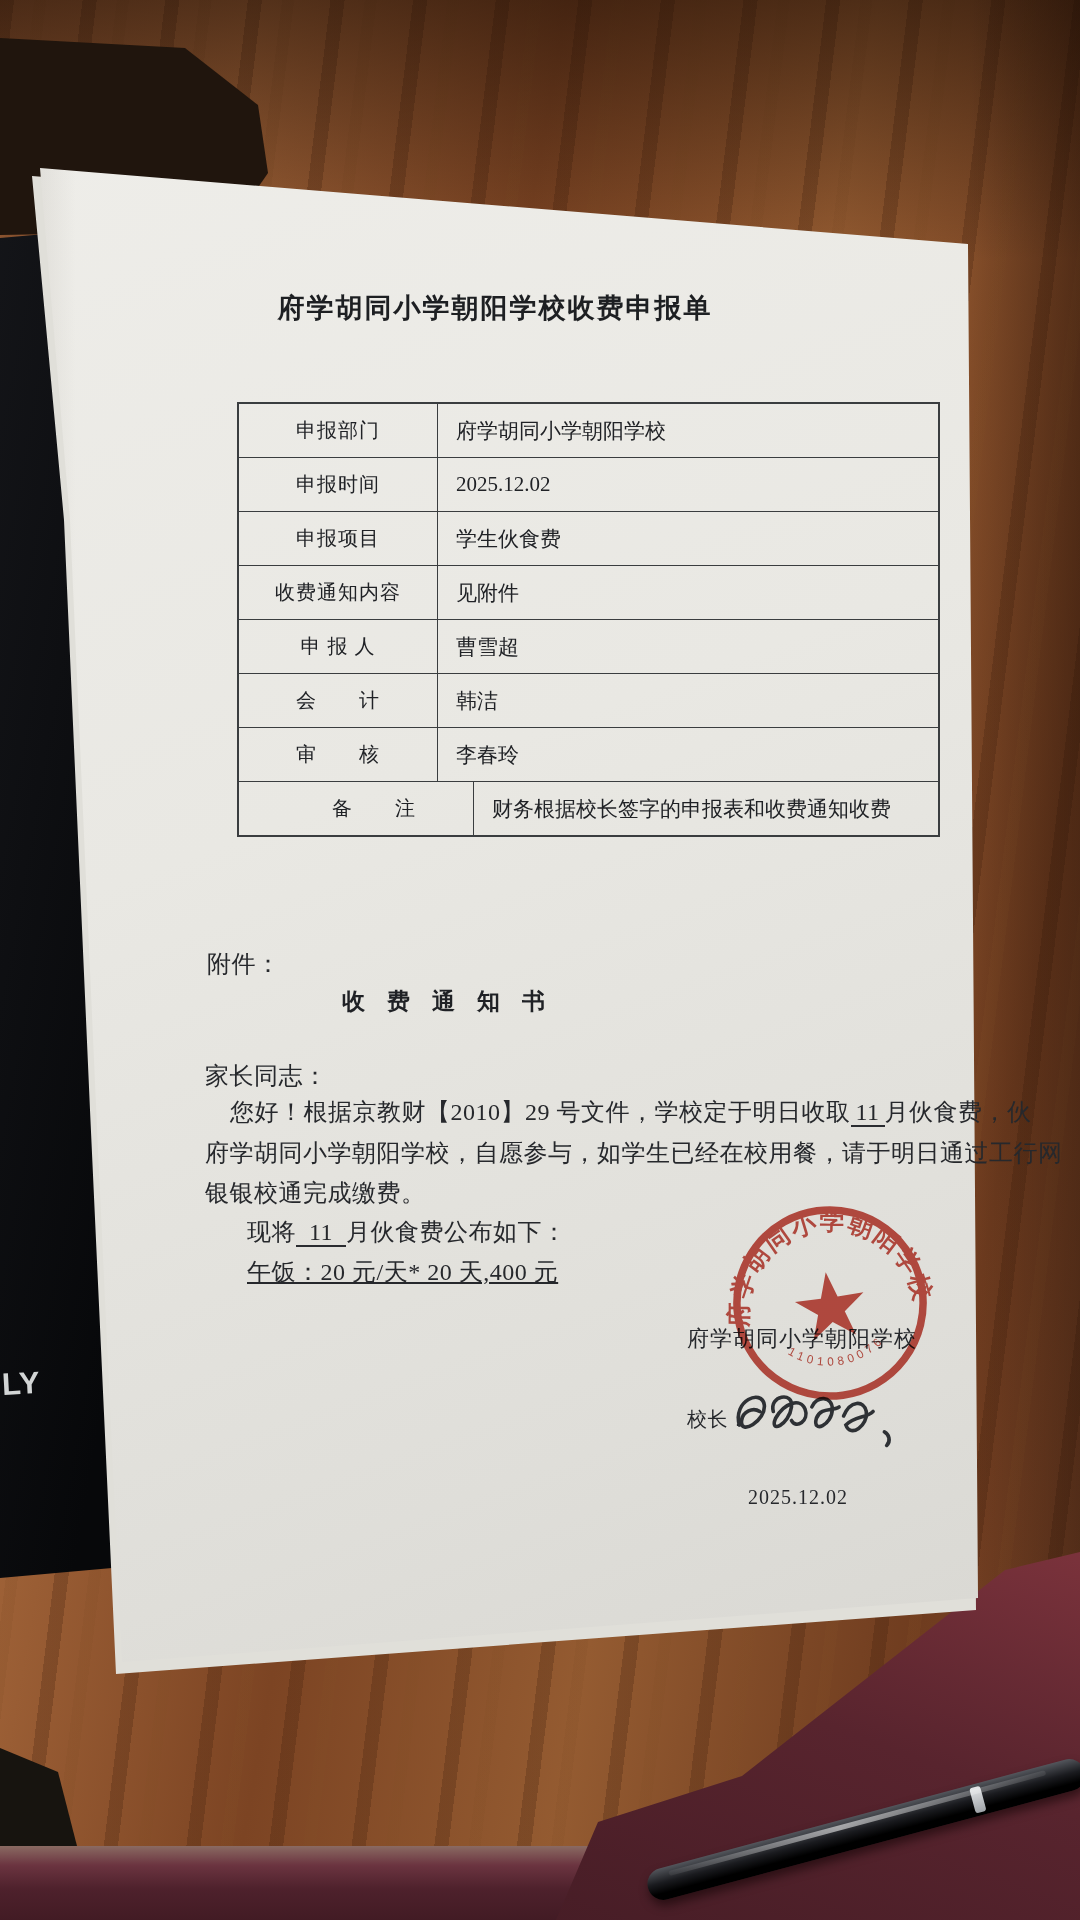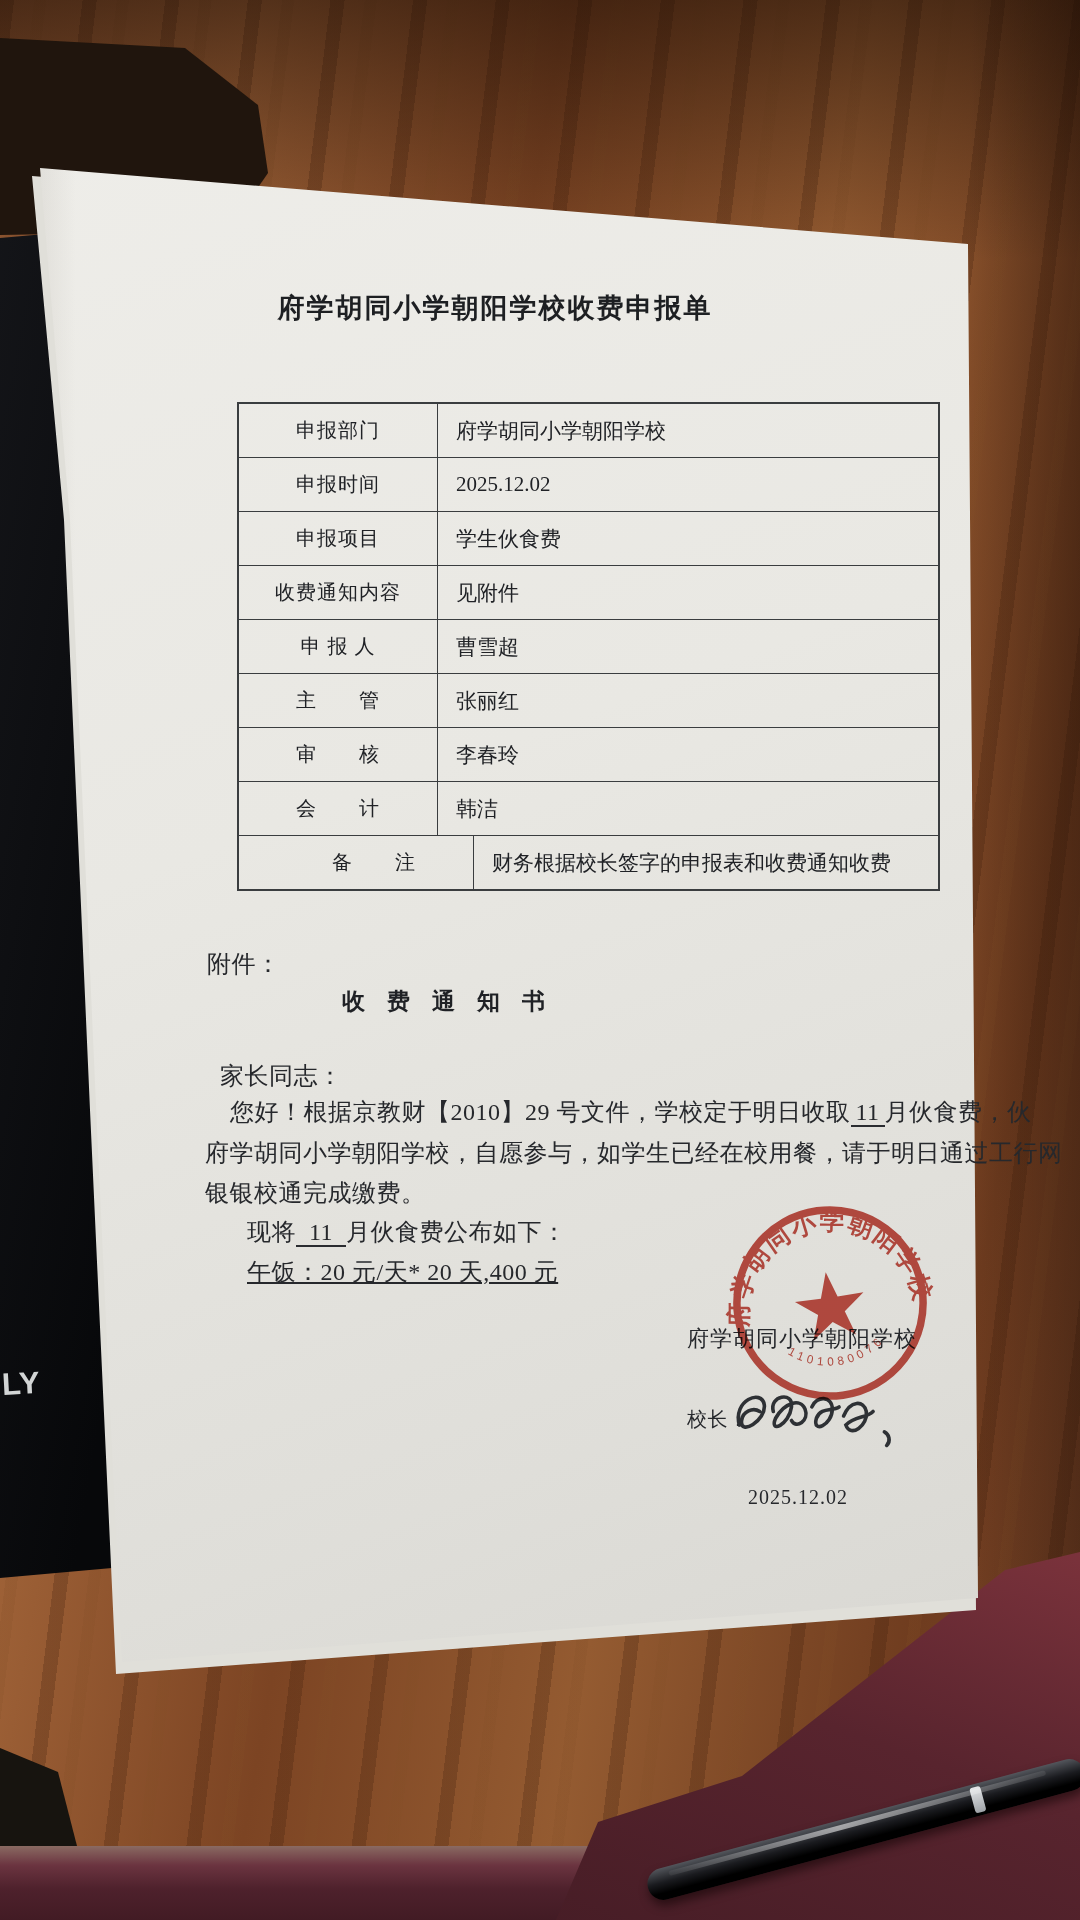--- a/index.html
+++ b/index.html
@@ -56,21 +56,21 @@
   .form-row{display:flex;height:53px;border-bottom:1px solid #3a3d3f;justify-content:flex-end;}
   .form-row:last-child{border-bottom:none;padding-left:36px;}
   .cell-label{width:198px;border-right:1px solid #3a3d3f;display:flex;align-items:center;
     justify-content:center;font-size:20px;letter-spacing:1px;color:#202226;}
   .cell-value{flex:1;display:flex;align-items:center;padding-left:18px;
     font-size:21px;color:#202226;white-space:nowrap;}
   .att-label{left:207px;top:948px;font-size:21px;}
   .notice-title{left:320px;top:986px;width:420px;text-align:left;font-weight:bold;
     font-size:23px;letter-spacing:22px;text-indent:22px;color:#1f2125;}
   .bodyline{font-size:24px;letter-spacing:.5px;white-space:nowrap;color:#26282c;}
-  .salutation{left:205px;top:1060px;margin-left:15px;}
+  .salutation{left:205px;top:1060px;}
   .l1{left:230px;top:1096px;}
   .l2{left:205px;top:1137px;}
   .l3{left:205px;top:1177px;}
   .l4{left:247px;top:1216px;}
   .l5{left:247px;top:1256px;text-decoration:underline;}
   .u1{border-bottom:2px solid #2a2c30;padding:0 5px;}
   .u4{border-bottom:2px solid #2a2c30;padding:0 13px;}
   .school-name{left:687px;top:1324px;font-size:22px;letter-spacing:1px;white-space:nowrap;}
   .principal{left:687px;top:1406px;font-size:20px;}
   .sig-svg{left:728px;top:1378px;width:170px;height:85px;}
@@ -118,30 +118,26 @@
       </div>
       <div class="form-row">
         <div class="cell-label">收费通知内容</div>
         <div class="cell-value">见附件</div>
       </div>
       <div class="form-row">
         <div class="cell-label">申 报 人</div>
         <div class="cell-value">曹雪超</div>
       </div>
       <div class="form-row">
-        <div class="cell-label">主　　管</div>
-        <div class="cell-value">张丽红</div>
+        <div class="cell-label">会　　计</div>
+        <div class="cell-value">韩洁</div>
       </div>
       <div class="form-row">
         <div class="cell-label">审　　核</div>
         <div class="cell-value">李春玲</div>
-      </div>
-      <div class="form-row">
-        <div class="cell-label">会　　计</div>
-        <div class="cell-value">韩洁</div>
       </div>
       <div class="form-row">
         <div class="cell-label">备　　注</div>
         <div class="cell-value">财务根据校长签字的申报表和收费通知收费</div>
       </div>
     </div>
 
     <div class="abs bodyline att-label">附件：</div>
     <div class="abs notice-title">收费通知书</div>
     <div class="abs bodyline salutation">家长同志：</div>

